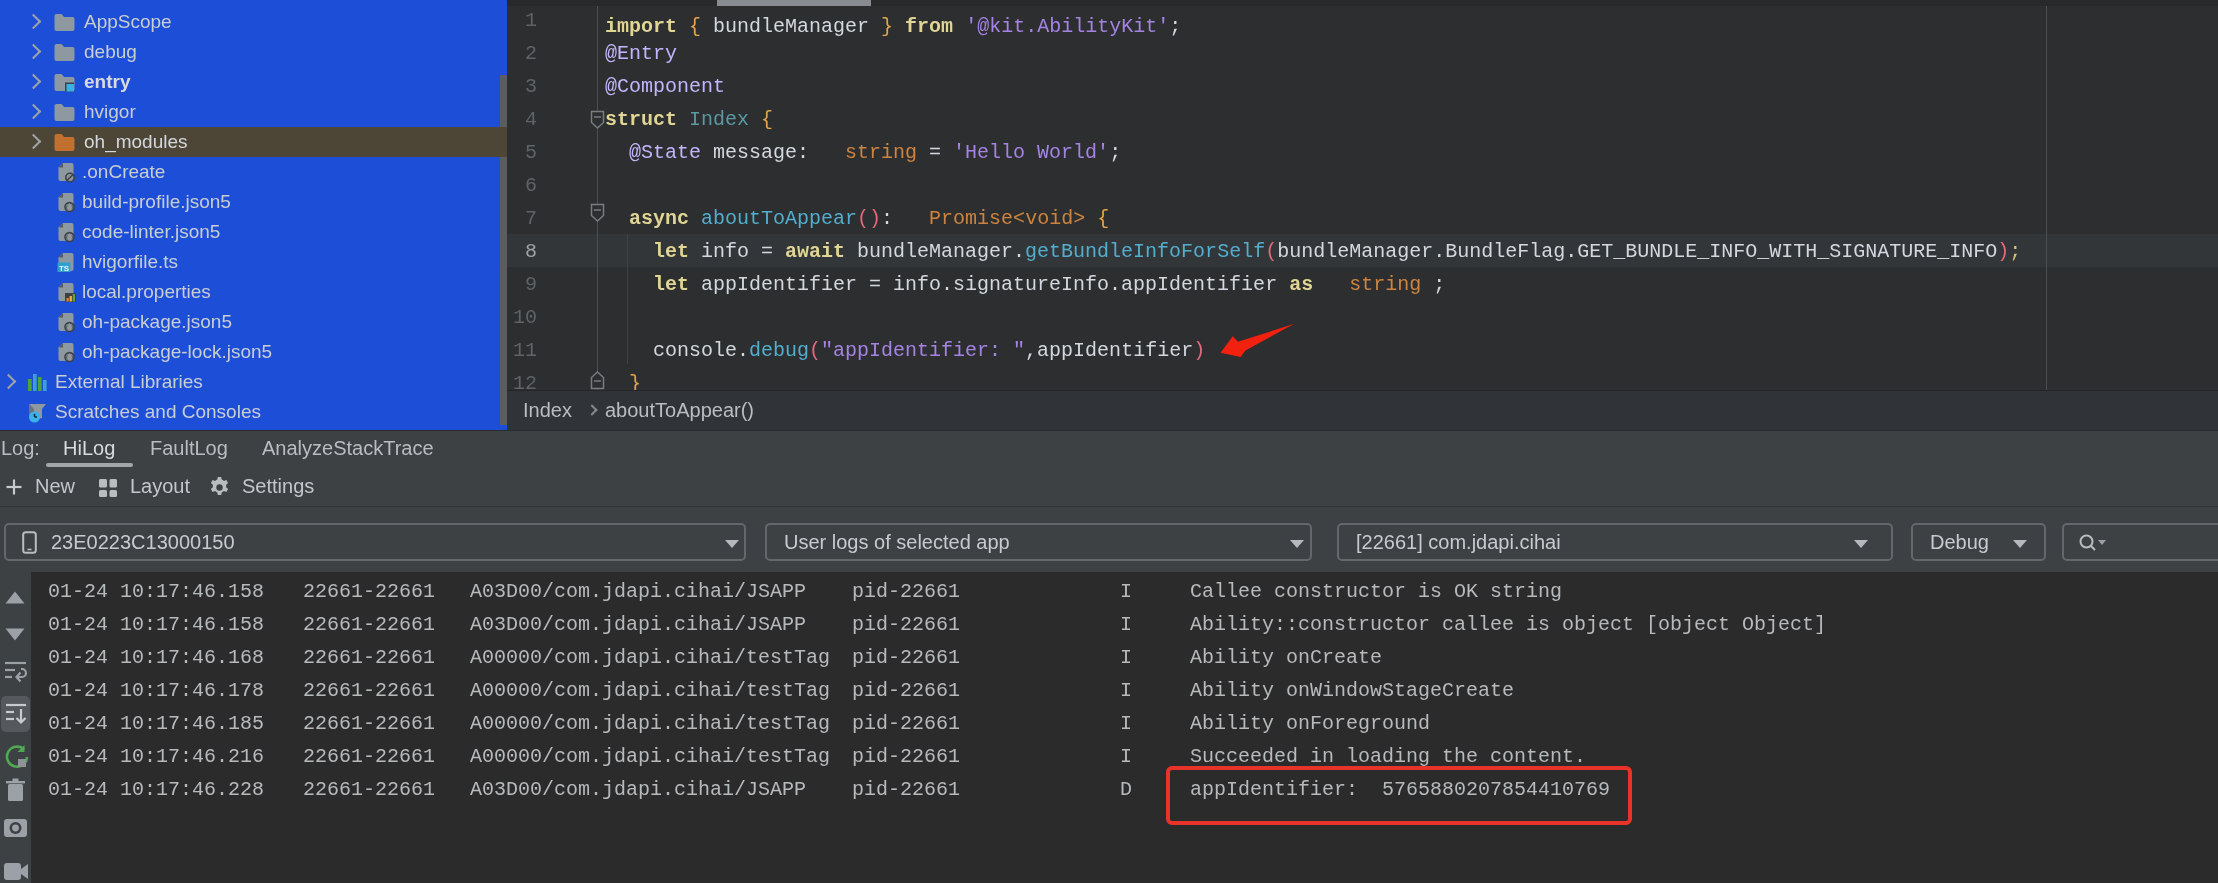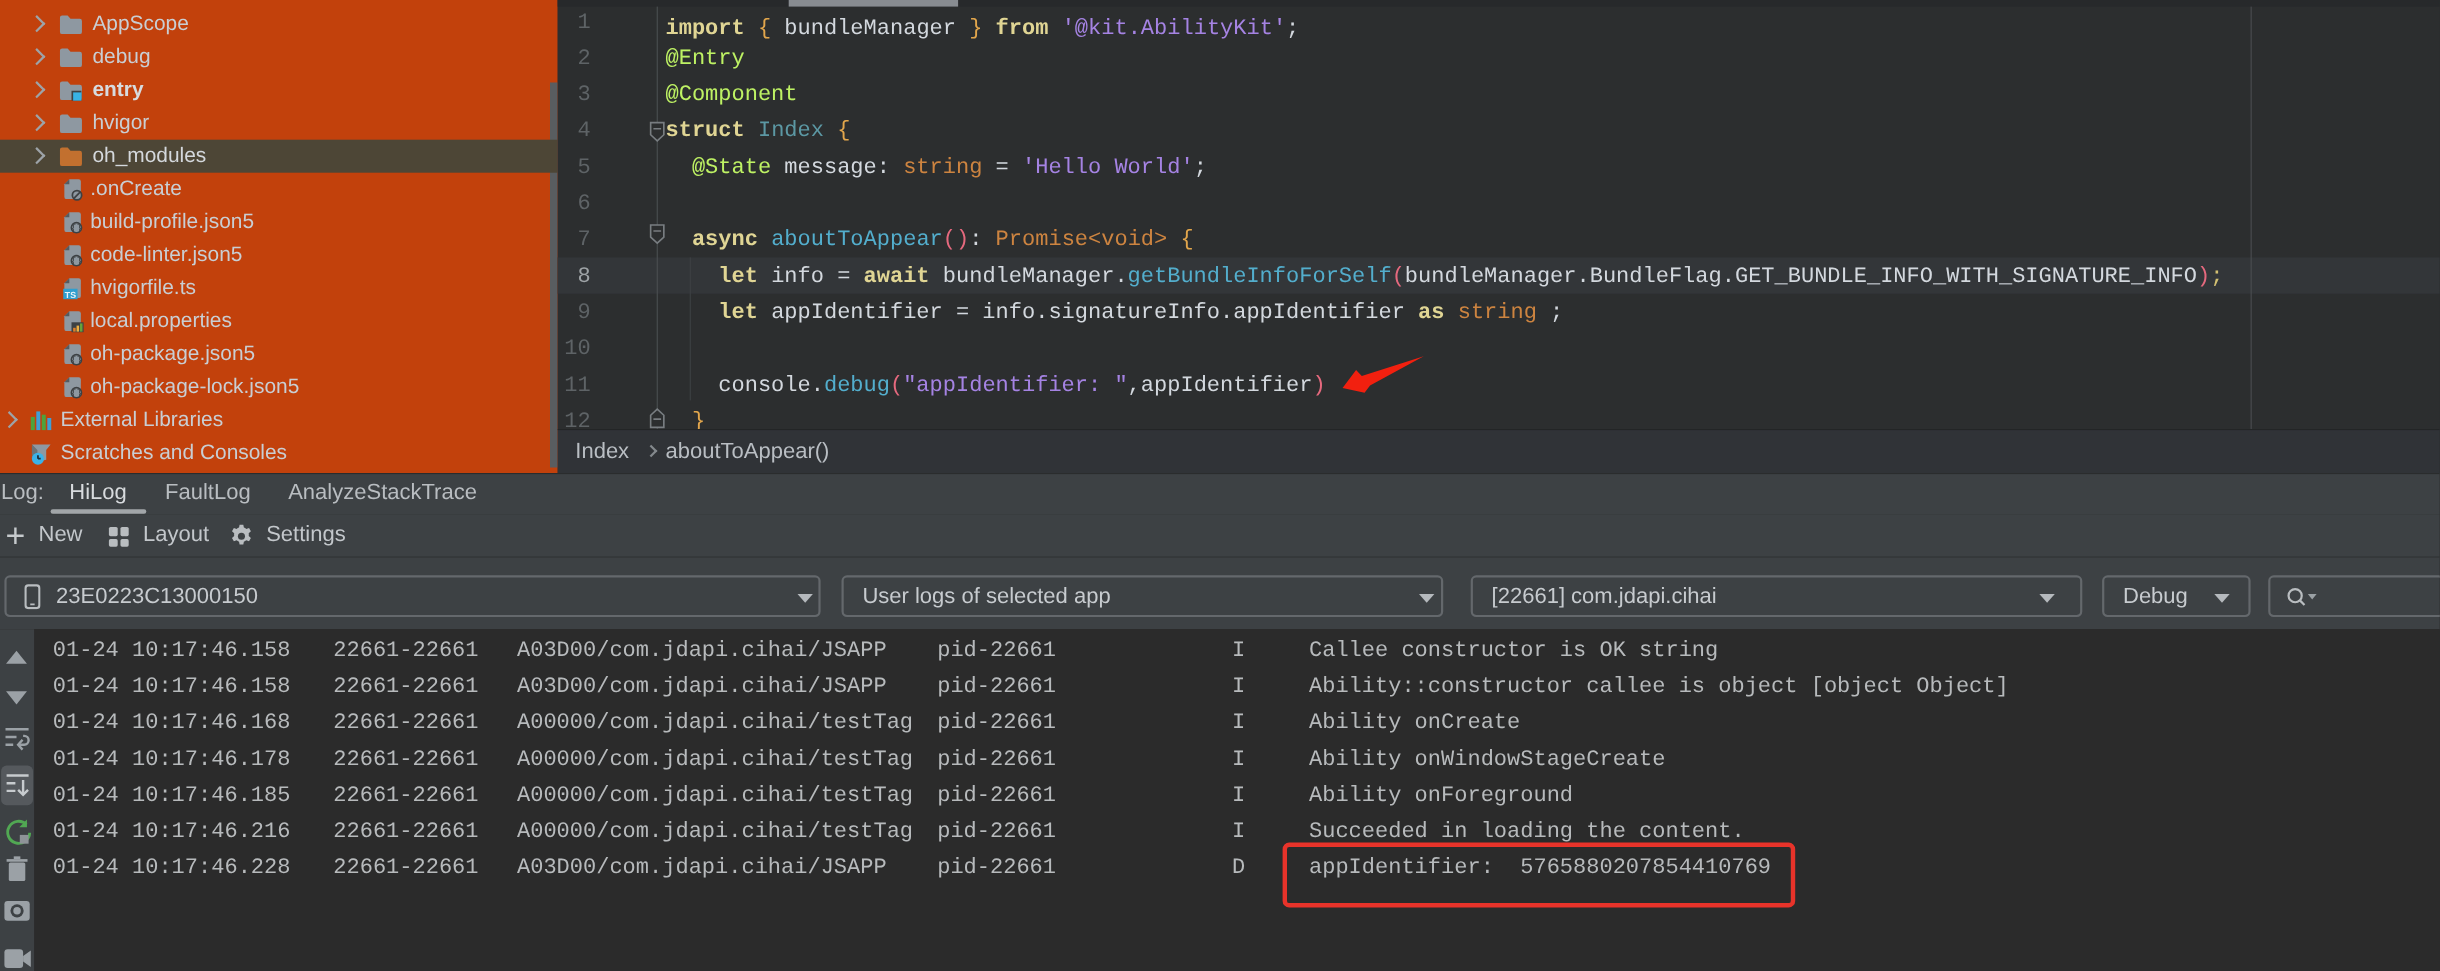--- a/index.html
+++ b/index.html
@@ -1,36 +1,36 @@
 <!DOCTYPE html>
 <html><head>
 <meta charset="utf-8">
 <style>
   * { margin:0; padding:0; box-sizing:border-box; }
   html,body { width:2218px; height:883px; overflow:hidden; background:#2c2e2f; }
   body { font-family:"Liberation Sans", sans-serif; position:relative; }
   .abs { position:absolute; }
   
-  #tree { left:0; top:0; width:507px; height:430px; background:#c2410c; overflow:hidden; }
+  #tree { left:0; top:0; width:507px; height:430px; background:#1d4ed8; overflow:hidden; }
   .trow { position:absolute; left:0; width:507px; height:30px; color:#c9ced3; font-size:19px; line-height:30px; white-space:nowrap; }
   .trow .txt { position:absolute; top:0; }
   .chev { position:absolute; top:9px; width:11px; height:11px; border-right:2px solid #9da3a8; border-top:2px solid #9da3a8; transform:rotate(45deg); }
   .ticon { position:absolute; top:4px; width:22px; height:22px; }
   #selrow { position:absolute; left:0; top:127px; width:507px; height:30px; background:#4d4636; }
   #treesb { position:absolute; left:500px; top:75px; width:7px; height:350px; background:#595d60; }
   
   #editor { left:507px; top:0; width:1711px; height:390px; background:#2c2e2f; }
   #curline { position:absolute; left:0; top:234px; width:1711px; height:33px; background:#333639; }
   .lnum { position:absolute; left:0; width:30px; text-align:right; font-family:"Liberation Mono", monospace; font-size:20px; line-height:33px; color:#5e6366; }
   .cline { position:absolute; left:98px; font-family:"Liberation Mono", monospace; font-size:20px; line-height:33px; white-space:pre; color:#d3d8de; }
   .kw { color:#e0d594; font-weight:bold; }
-  .ann { color:#bef264; }
+  .ann { color:#c4b5fd; }
   .str { color:#a583e3; }
   .fn  { color:#53aecd; }
-  .ty  { color:#cd8440; }
+  .ty  { color:#cd8440;margin-left:24px; }
   .br  { color:#e2a64c; }
   .pk  { color:#e5697e; }
   #guide { position:absolute; left:1539px; top:0; width:1px; height:390px; background:#4b4e51; }
   #topsbtrack { position:absolute; left:0; top:0; width:1711px; height:6px; background:#27292b; }
   #topsb { position:absolute; left:210px; top:0; width:154px; height:6px; background:#888c91; }
   #foldline { position:absolute; left:90px; top:6px; width:1px; height:384px; background:#4b4f52; }
   #bcrumb { position:absolute; left:507px; top:390px; width:1711px; height:40px; background:#303337; border-top:1px solid #232526; color:#b9bec3; font-size:20px; line-height:39px; }
   
   #tabrow { left:0; top:430px; width:2218px; height:38px; background:#3d4144; border-top:1px solid #2a2c2d; color:#b9bdc1; font-size:20px; }
   #toolrow { left:0; top:468px; width:2218px; height:38px; background:#3d4144; color:#c3c7cb; font-size:20px; }

